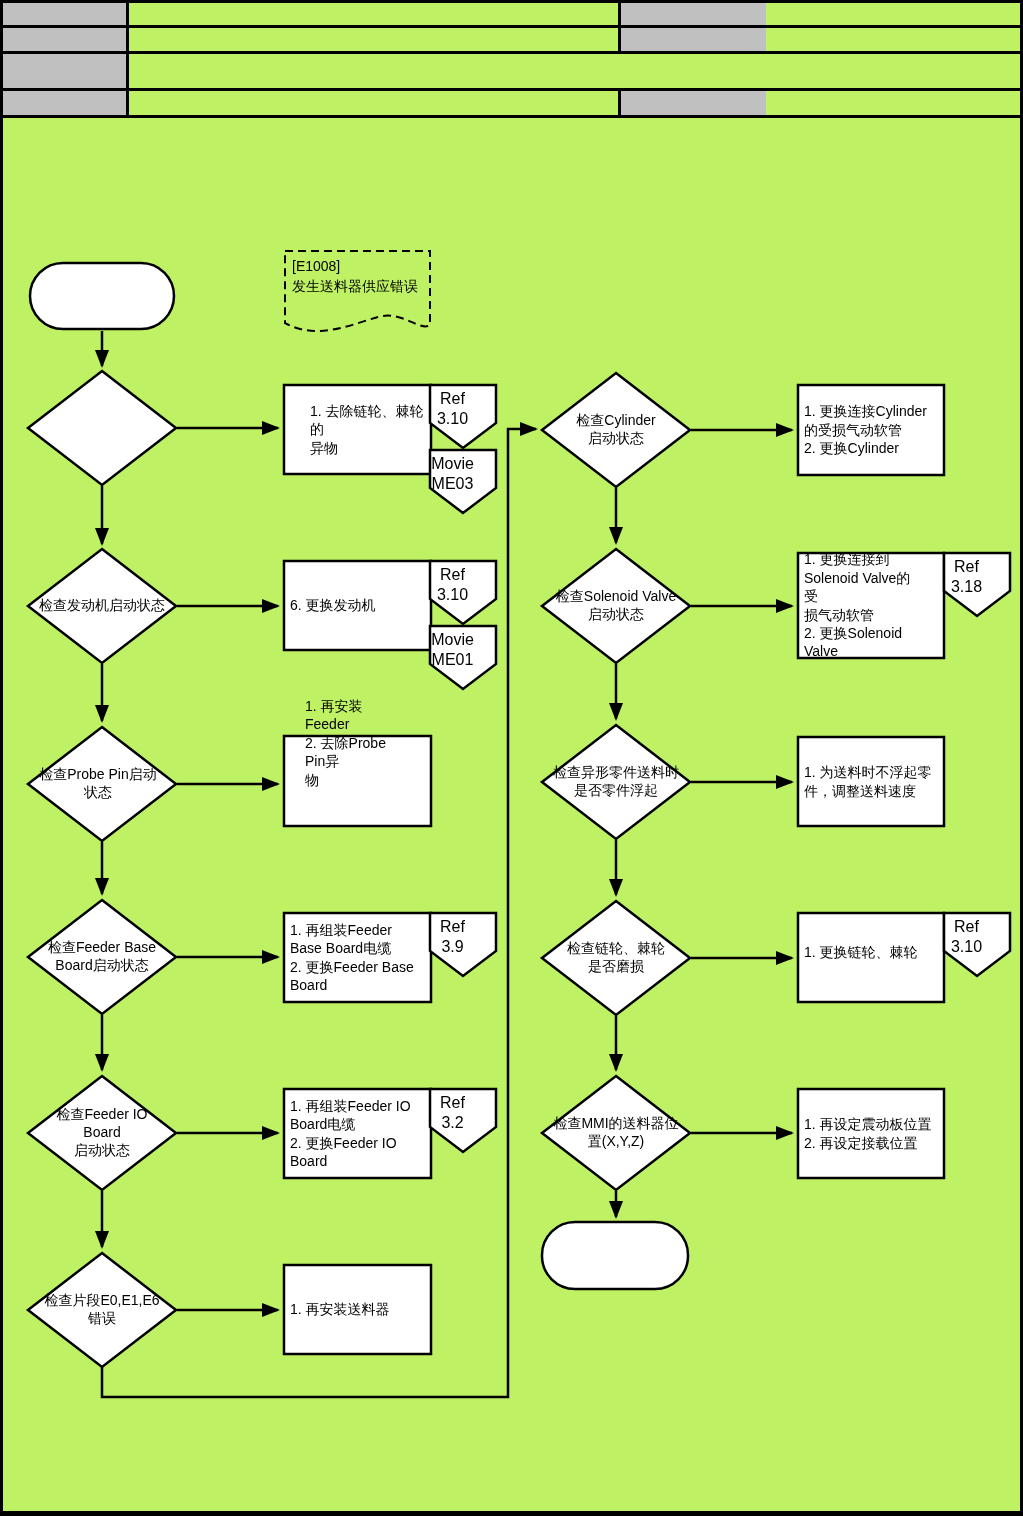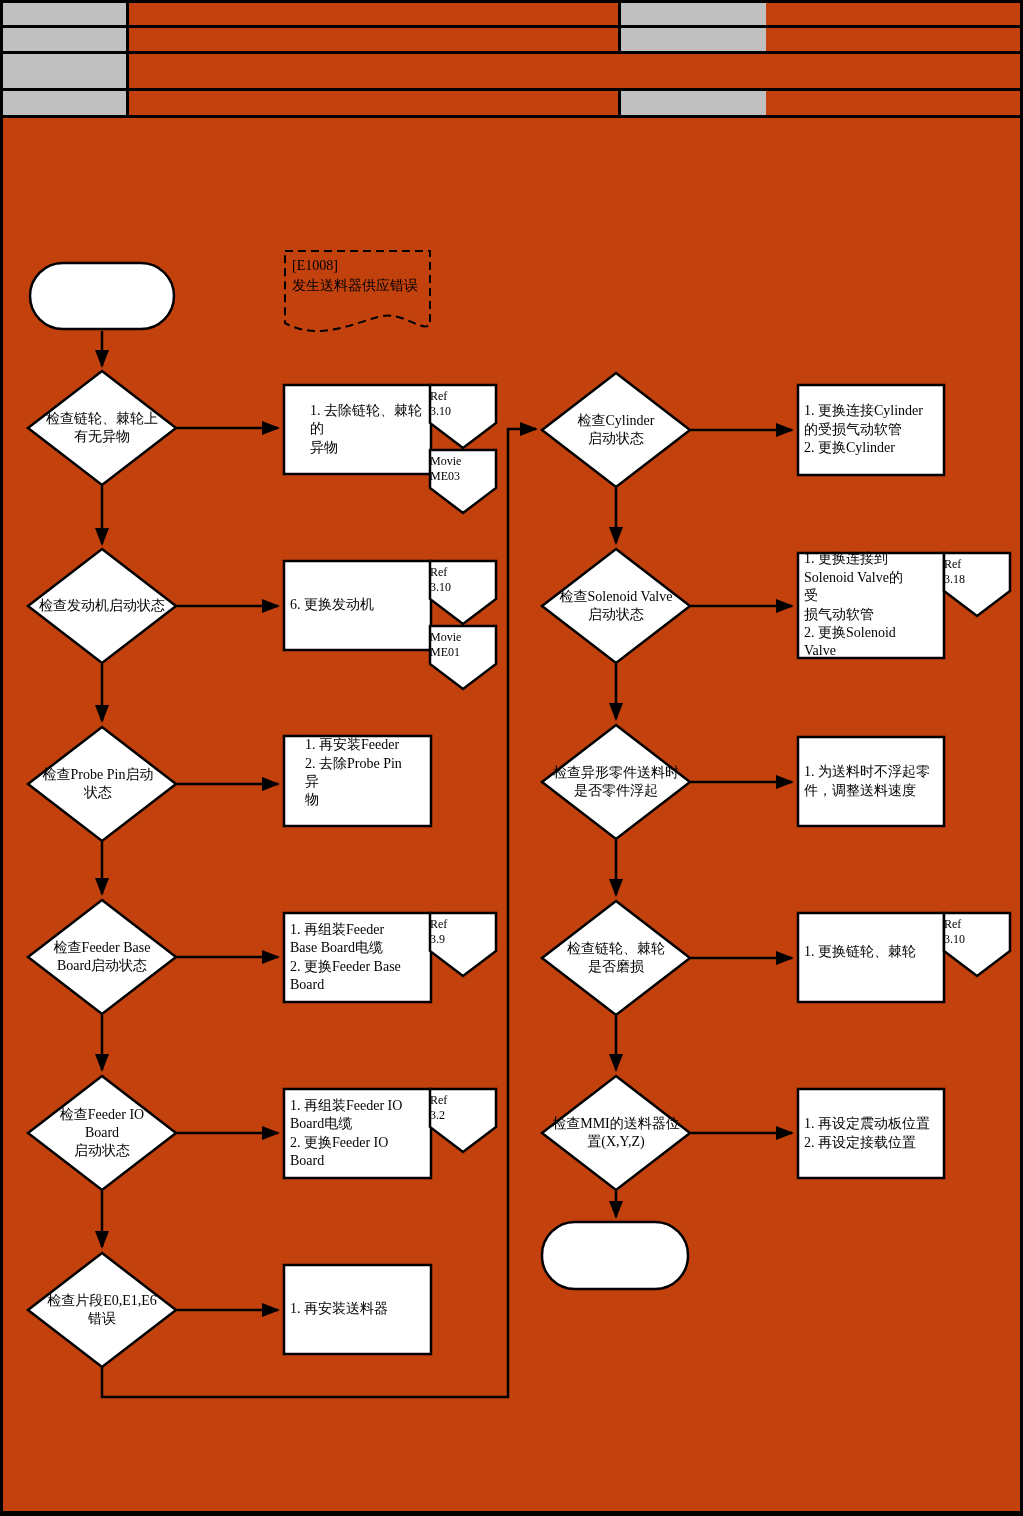--- a/index.html
+++ b/index.html
@@ -1,18 +1,18 @@
 <!DOCTYPE html>
 <html><head>
 <meta charset="utf-8">
 <style>
   html,body{margin:0;padding:0;background:#fff;}
   #page{
-    position:relative;width:1023px;height:1516px;background:#c2410c;
-    font-family:Liberation Serif, serif;color:#000;overflow:hidden;
+    position:relative;width:1023px;height:1516px;background:#bef264;
+    font-family:Liberation Sans, sans-serif;color:#000;overflow:hidden;
     box-sizing:border-box;
   }
   
   .frame{position:absolute;background:#000;}
   
   .hline{position:absolute;left:0;width:1023px;height:3px;background:#000;}
   .vline{position:absolute;width:3px;background:#000;}
   .graycell{position:absolute;background:#c0c0c0;}
   
   svg.flow{position:absolute;left:0;top:0;width:1023px;height:1516px;}
@@ -20,21 +20,21 @@
   .dlabel{
     position:absolute;display:flex;align-items:center;justify-content:center;
     text-align:center;font-size:14px;line-height:1.28;white-space:pre-line;
   }
   .alabel{
     position:absolute;display:flex;align-items:center;
     text-align:left;font-size:14px;line-height:1.32;white-space:pre-line;
     padding:0 5px;box-sizing:border-box;
   }
   .tlabel{
-    position:absolute;width:45px;font-size:12px;
+    position:absolute;width:45px;text-align:center;font-size:16px;
     line-height:1.25;white-space:pre-line;
   }
   .note{
     position:absolute;left:292px;top:256px;width:140px;text-align:left;
     font-size:14px;line-height:1.45;white-space:pre-line;
   }
 </style>
 </head>
 <body>
 
@@ -137,22 +137,20 @@
       <polygon points="944,553 1010,553 1010,591 977,616 944,591"></polygon>
       <polygon points="944,913 1010,913 1010,951 977,976 944,951"></polygon>
     </g>
 
     <path d="M285,251 L430,251 L430,325 C420,332 402,310 378,317 C352,324 318,341 285,323 Z" fill="none" stroke="#000" stroke-width="2" stroke-dasharray="8 5"></path>
   </svg>
 
   <div class="note">[E1008]
 发生送料器供应错误</div>
 
-  <div class="dlabel" style="left:24px;top:371px;width:156px;height:114px;">检查链轮、棘轮上
-有无异物</div>
   <div class="dlabel" style="left:24px;top:549px;width:156px;height:114px;">检查发动机启动状态</div>
   <div class="dlabel" style="left:20px;top:727px;width:156px;height:114px;">检查Probe Pin启动
 状态</div>
   <div class="dlabel" style="left:24px;top:900px;width:156px;height:114px;">检查Feeder Base
 Board启动状态</div>
   <div class="dlabel" style="left:24px;top:1076px;width:156px;height:114px;">检查Feeder IO
 Board
 启动状态</div>
   <div class="dlabel" style="left:24px;top:1253px;width:156px;height:114px;">检查片段E0,E1,E6
 错误</div>
@@ -164,21 +162,21 @@
   <div class="dlabel" style="left:538px;top:725px;width:156px;height:114px;">检查异形零件送料时
 是否零件浮起</div>
   <div class="dlabel" style="left:538px;top:901px;width:156px;height:114px;">检查链轮、棘轮
 是否磨损</div>
   <div class="dlabel" style="left:538px;top:1076px;width:156px;height:114px;">检查MMI的送料器位
 置(X,Y,Z)</div>
 
   <div class="alabel" style="left:285px;top:386px;width:145px;height:87px;padding-left:25px;">1. 去除链轮、棘轮的
 异物</div>
   <div class="alabel" style="left:285px;top:562px;width:145px;height:87px;">6. 更换发动机</div>
-  <div class="alabel" style="left:285px;top:729px;width:123px;height:88px;padding-left:20px;">1. 再安装Feeder
+  <div class="alabel" style="left:285px;top:699px;width:123px;height:88px;padding-left:20px;">1. 再安装Feeder
 2. 去除Probe Pin异
 物</div>
   <div class="alabel" style="left:285px;top:914px;width:145px;height:87px;">1. 再组装Feeder
 Base Board电缆
 2. 更换Feeder Base
 Board</div>
   <div class="alabel" style="left:285px;top:1090px;width:145px;height:87px;">1. 再组装Feeder IO
 Board电缆
 2. 更换Feeder IO
 Board</div>

